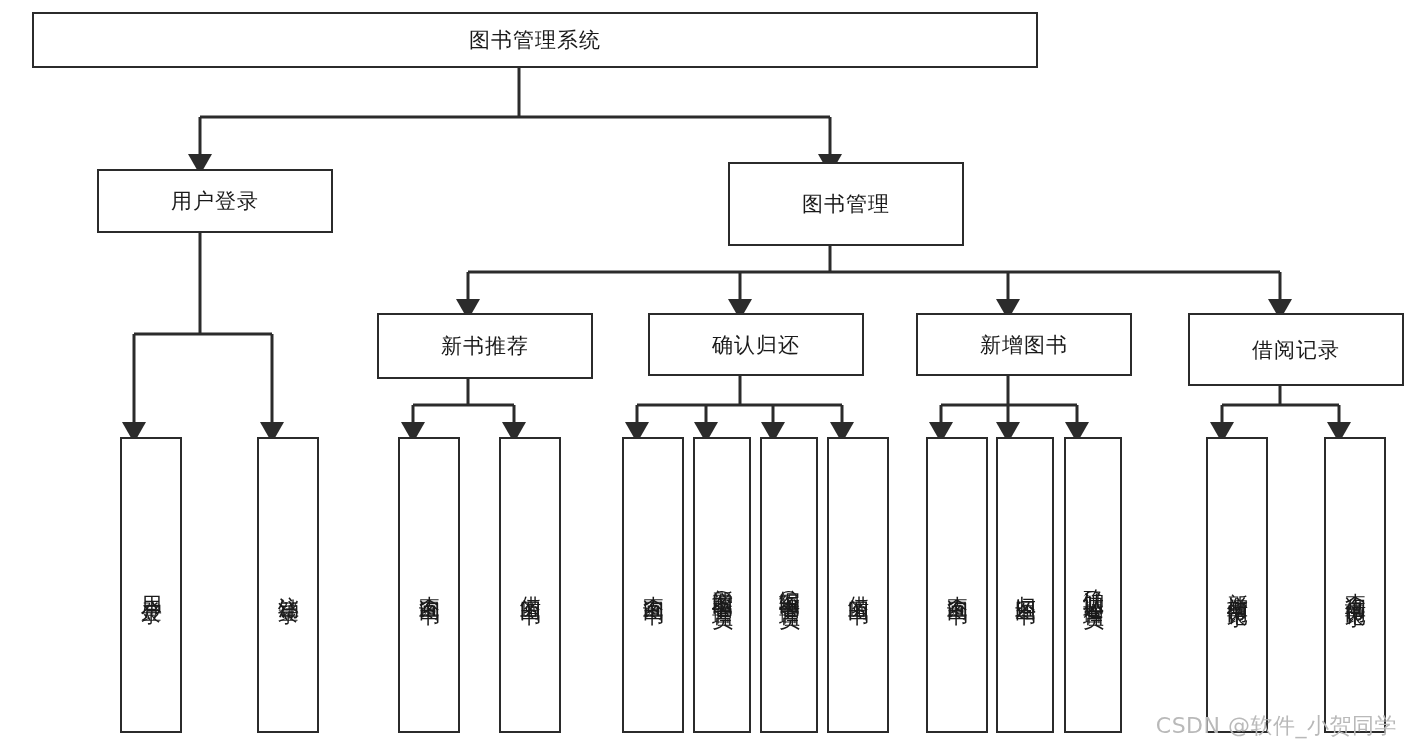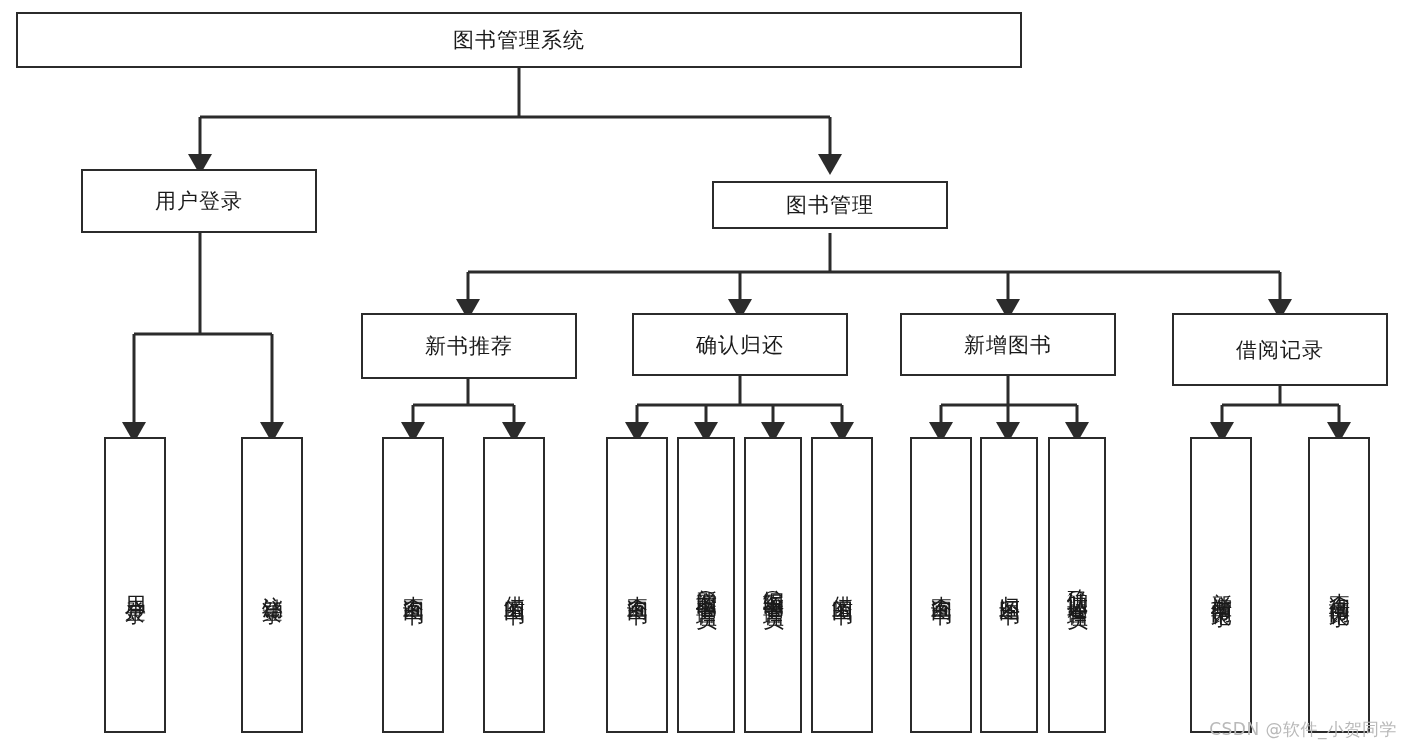--- a/index.html
+++ b/index.html
@@ -17,20 +17,21 @@
   }
   .node {
     position: absolute;
     box-sizing: border-box;
     border: 2px solid #2b2b2b;
     background: #ffffff;
     display: flex;
     align-items: center;
     justify-content: center;
     color: #1a1a1a;
+    margin-left: 16px;
   }
   .node.horiz {
     font-size: 21px;
     letter-spacing: 1px;
   }
   .node.vert {
     font-size: 21px;
     writing-mode: vertical-rl;
     text-orientation: upright;
     letter-spacing: 3px;
@@ -49,21 +50,21 @@
     left: 0;
     top: 0;
     width: 1405px;
     height: 747px;
     pointer-events: none;
   }
   #watermark {
     position: absolute;
     right: 8px;
     bottom: 6px;
-    font-size: 17px;
+    font-size: 22px;
     color: #b9b9b9;
     white-space: nowrap;
     letter-spacing: 0.5px;
   }
 </style>
 </head>
 <body>
 
 <div id="canvas">
 
@@ -117,21 +118,21 @@
     </g>
   </svg>
 
   <div class="node horiz" style="left:16px; top:12px; width:1006px; height:56px;">
     <span class="label">图书管理系统</span>
   </div>
 
   <div class="node horiz" style="left:81px; top:169px; width:236px; height:64px;">
     <span class="label">用户登录</span>
   </div>
-  <div class="node horiz" style="left:712px; top:181px; width:236px; height:48px;">
+  <div class="node horiz" style="left:712px; top:162px; width:236px; height:84px;">
     <span class="label">图书管理</span>
   </div>
 
   <div class="node horiz" style="left:361px; top:313px; width:216px; height:66px;">
     <span class="label">新书推荐</span>
   </div>
   <div class="node horiz" style="left:632px; top:313px; width:216px; height:63px;">
     <span class="label">确认归还</span>
   </div>
   <div class="node horiz" style="left:900px; top:313px; width:216px; height:63px;">

